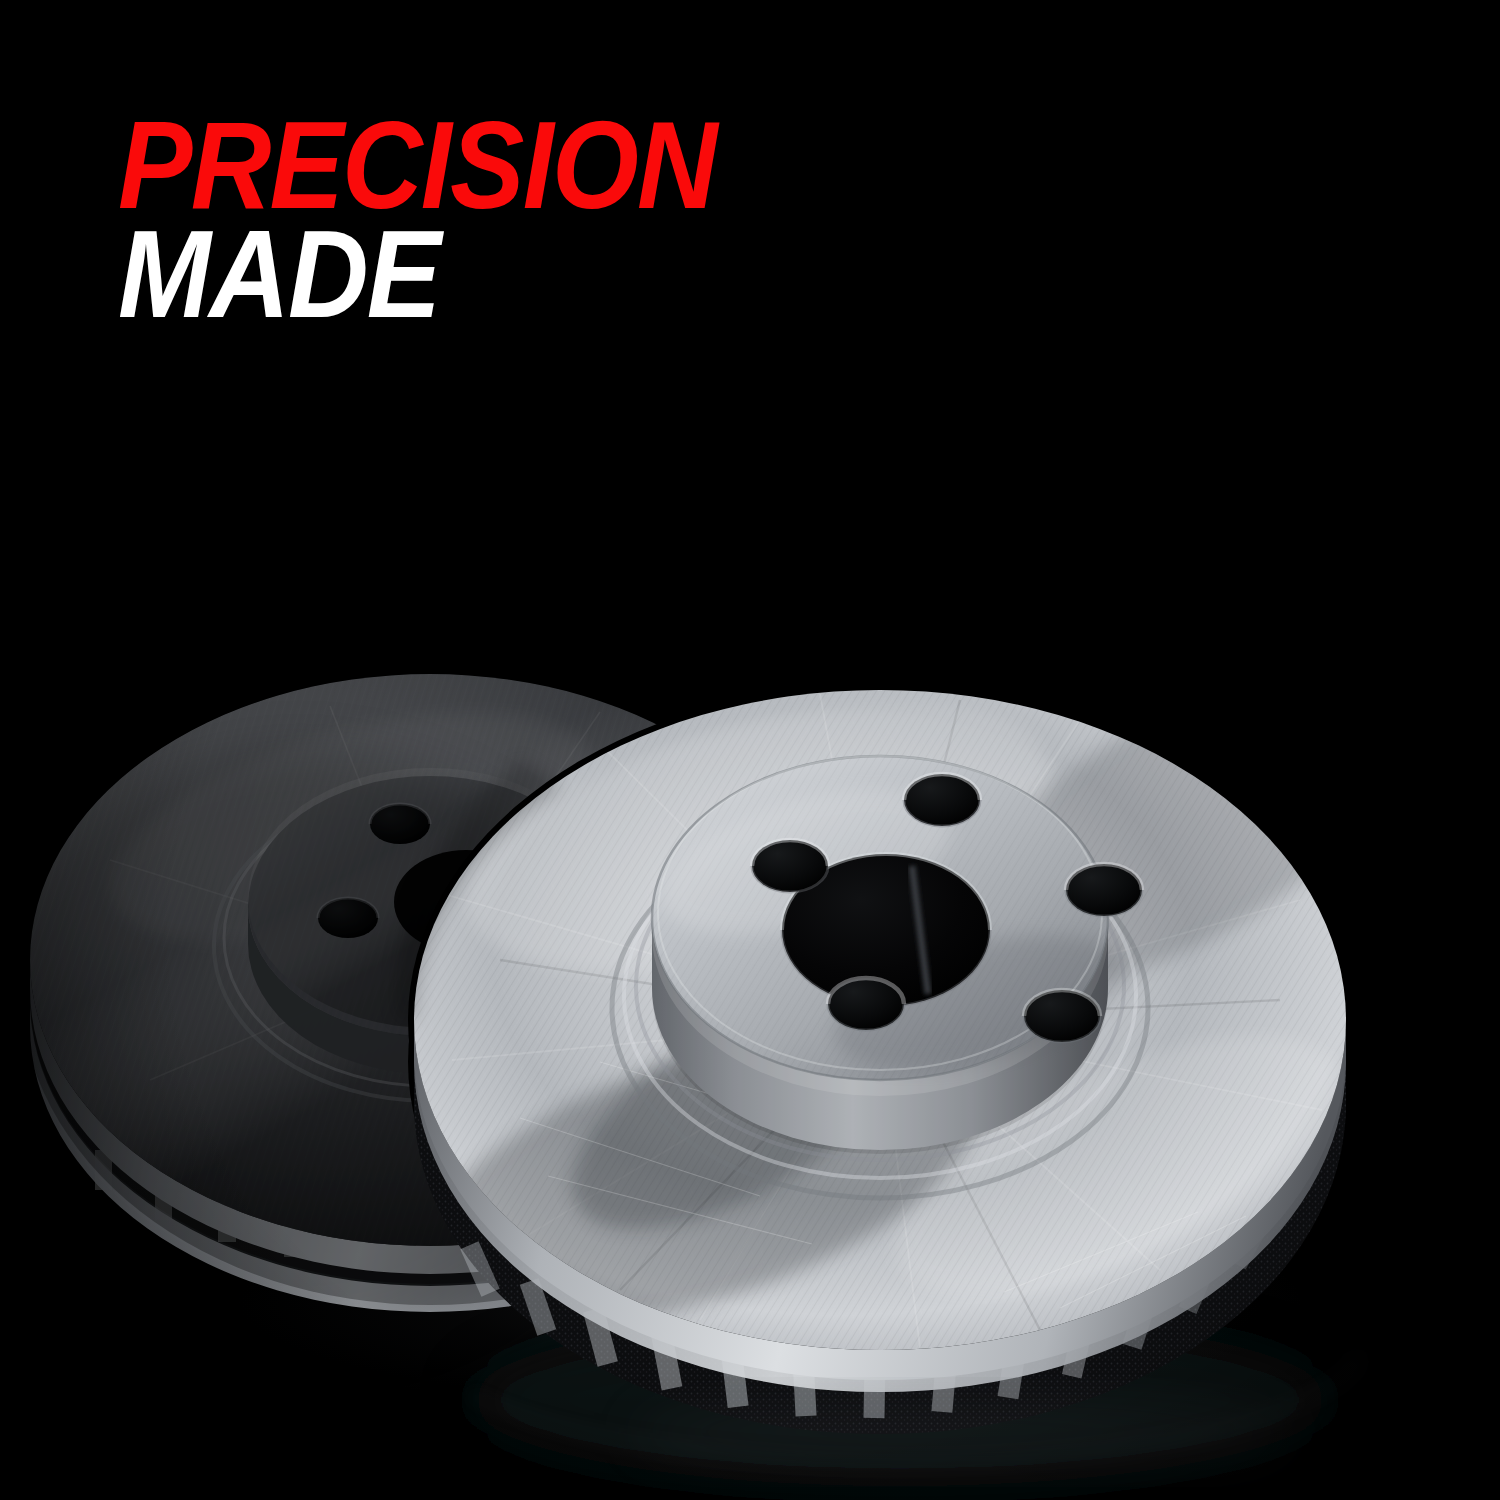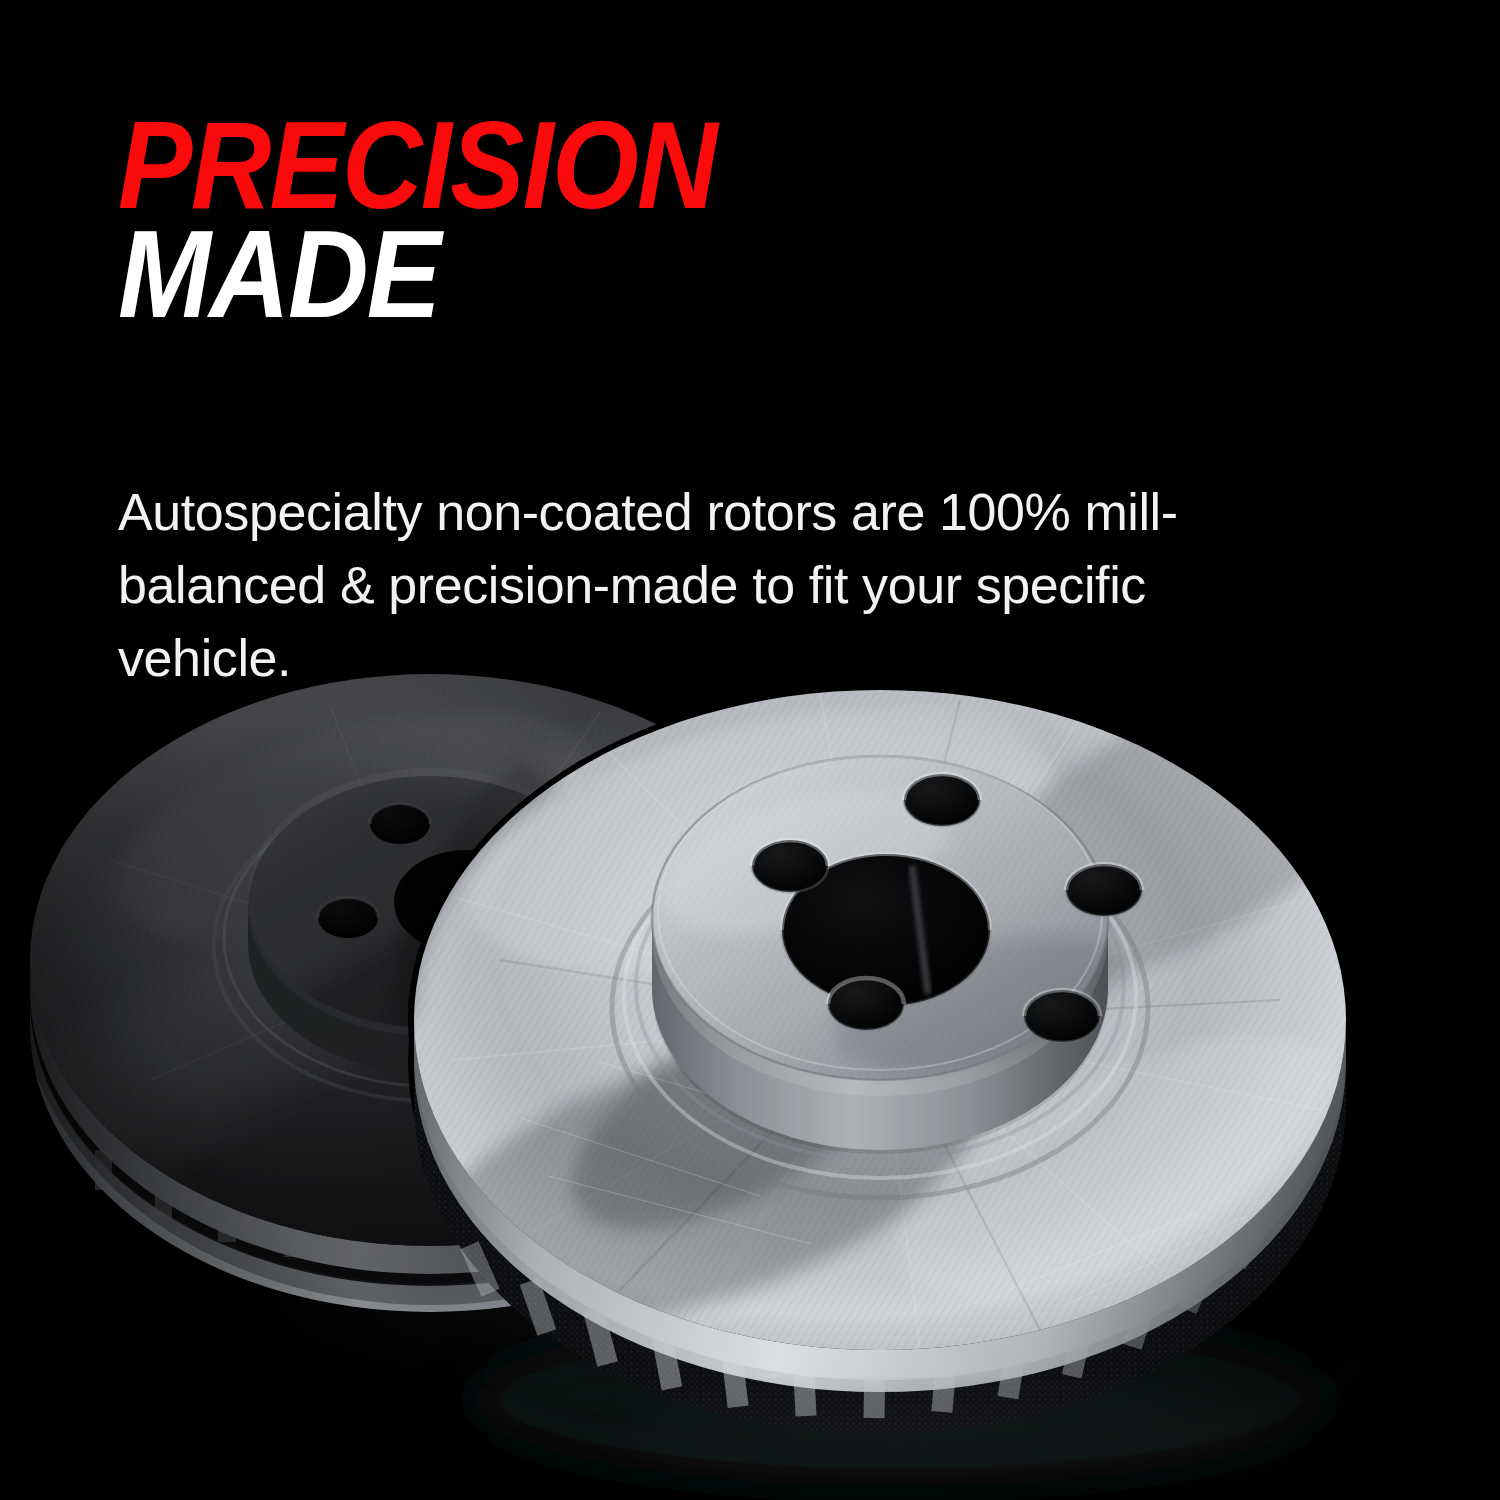--- a/index.html
+++ b/index.html
@@ -447,15 +447,14 @@
     </svg>
   </div>
 
   <div class="vignette"></div>
 
   <div class="headline-block">
     <span class="headline-line primary">PRECISION</span>
     <span class="headline-line secondary">MADE</span>
   </div>
 
-  <p class="subcopy">Autospecialty non-coated rotors are 100% mill-balanced &amp; precision-made to fit your specific vehicle.</p>
 
 </div>
 
 </body></html>

